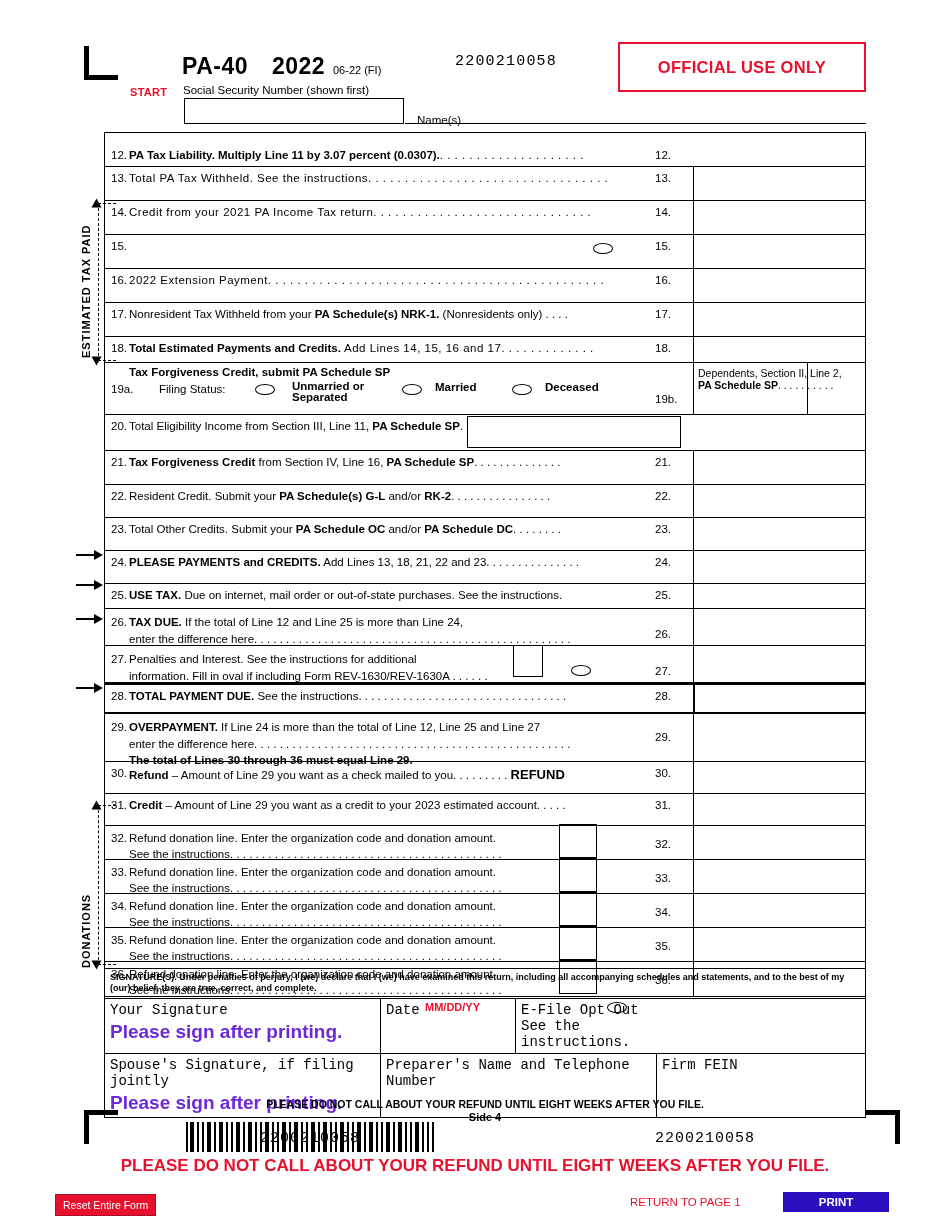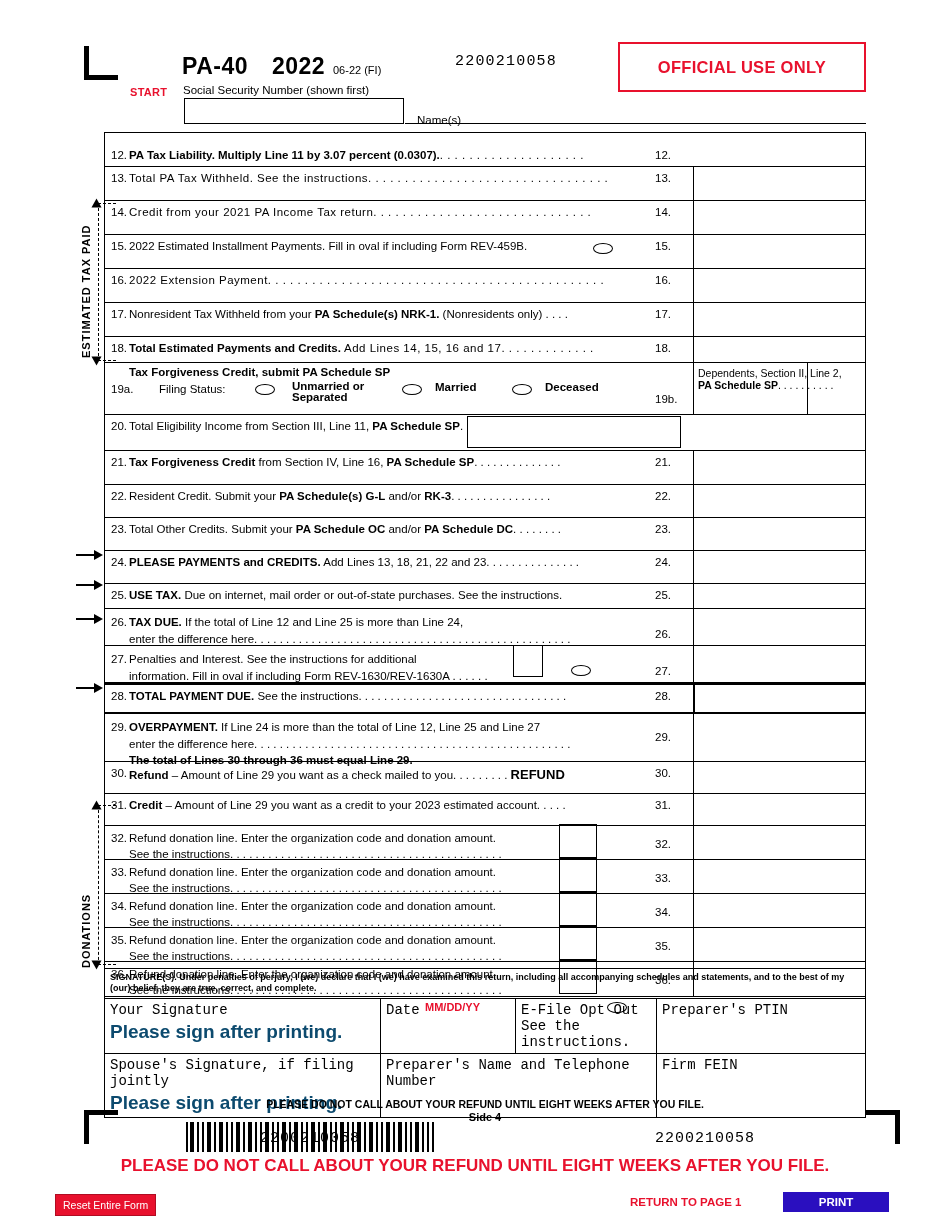--- a/index.html
+++ b/index.html
@@ -63,34 +63,34 @@
 
   .redtext { color:#e8112d; font-weight:bold; }
 
   .sigtable { position:absolute; left:104px; top:968px; width:762px; border:1px solid #000; }
   .signote { padding:3px 5px; font-size:9px; font-weight:bold; line-height:1.25; border-bottom:1px solid #000;}
   .sigrow { display:flex; border-bottom:1px solid #000; }
   .sigrow:last-child{border-bottom:none;}
   .sigcell { position:relative; padding:3px 5px; min-height:45px; }
   .sigcell + .sigcell { border-left:1px solid #000; }
   .siglab { font-size:14px;font-family:Liberation Mono, monospace; }
-  .sigsign { color:#0c4a6e; font-weight:bold; font-size:19px; margin-top:3px; white-space:nowrap;}
+  .sigsign { color:#6d28d9; font-weight:bold; font-size:19px; margin-top:3px; white-space:nowrap;}
 
   .donotcall { position:absolute; left:104px; top:1098px; width:762px; text-align:center; font-size:10.5px; font-weight:bold;}
   .sidelab { position:absolute; left:104px; top:1111px; width:762px; text-align:center; font-size:11px; font-weight:bold;}
 
   .barcode { position:absolute; left:186px; top:1122px; height:30px; width:248px; }
   .barcode i { position:absolute; top:0; background:#000; height:30px; }
   .bc-num { position:absolute; left:260px; top:1130px; font-family:"Liberation Mono", monospace; font-size:15px; letter-spacing:1px;}
   .bc-num2 { position:absolute; left:655px; top:1130px; font-family:"Liberation Mono", monospace; font-size:15px; letter-spacing:1px;}
 
   .bigred { position:absolute; left:0; top:1156px; width:950px; text-align:center; color:#e8112d; font-weight:bold; font-size:17px;}
 
   .btn-reset { position:absolute; left:55px; top:1194px; background:#e8112d; color:#fff; font-size:10.5px; padding:4px 7px; border:1px solid #b00d22;}
-  .returnpg { position:absolute; left:630px; top:1196px; color:#e8112d; font-weight:bold; font-size:11.5px;}
+  .returnpg { position:absolute; left:630px; top:1196px; color:#e8112d; font-weight:normal; font-size:11.5px;}
   .btn-print { position:absolute; left:783px; top:1192px; width:106px; height:20px; background:#2a0fbf; color:#fff; font-weight:bold; font-size:11.5px; display:flex; align-items:center; justify-content:center;}
 </style>
 </head>
 <body>
 
 <div class="page">
 
   <div class="regmark rm-tl" style="left:84px; top:46px;">
       <i></i>
       <i></i>
@@ -141,21 +141,20 @@
         <span style="position:absolute;left:6px;">14.</span>
         <span class="dots">Credit from your 2021 PA Income Tax return.  . . . . . . . . . . . . . . . . . . . . . . . . . . . . .</span>
       </div>
       <div class="cell-num">14.</div>
       <div class="cell-amt"></div>
     </div>
 
     <div class="row" style="height:34px;">
       <div class="cell-text">
         <span style="position:absolute;left:6px;">15.</span>
-        <span>2022 Estimated Installment Payments.  Fill in oval if including Form REV-459B.</span>
         <span class="oval" style="position:absolute; left:488px; top:8px;"></span>
       </div>
       <div class="cell-num">15.</div>
       <div class="cell-amt"></div>
     </div>
 
     <div class="row" style="height:34px;">
       <div class="cell-text">
         <span style="position:absolute;left:6px;">16.</span>
         <span class="dots">2022 Extension Payment. . . . . . . . . . . . . . . . . . . . . . . . . . . . . . . . . . . . . . . . . . . . . .</span>
@@ -217,21 +216,21 @@
         <span style="position:absolute;left:6px;">21.</span>
         <b>Tax Forgiveness Credit</b><span> from Section IV, Line 16, </span><b>PA Schedule SP</b><span>. . . . . . . . . . . . . .</span>
       </div>
       <div class="cell-num">21.</div>
       <div class="cell-amt"></div>
     </div>
 
     <div class="row" style="height:33px;">
       <div class="cell-text">
         <span style="position:absolute;left:6px;">22.</span>
-        <span>Resident Credit. Submit your </span><b>PA Schedule(s) G-L</b><span> and/or </span><b>RK-3</b><span>. . . . . . . . . . . . . . . .</span>
+        <span>Resident Credit. Submit your </span><b>PA Schedule(s) G-L</b><span> and/or </span><b>RK-2</b><span>. . . . . . . . . . . . . . . .</span>
       </div>
       <div class="cell-num">22.</div>
       <div class="cell-amt"></div>
     </div>
 
     <div class="row" style="height:33px;">
       <div class="cell-text">
         <span style="position:absolute;left:6px;">23.</span>
         <span>Total Other Credits. Submit your </span><b>PA Schedule OC</b><span> and/or </span><b>PA Schedule DC</b><span>. . . . . . . .</span>
       </div>
@@ -397,23 +396,20 @@
         <div class="sigsign">Please sign after printing.</div>
       </div>
       <div class="sigcell" style="flex:0 0 135px;">
         <div class="siglab">Date</div>
         <div class="redtext" style="position:absolute; left:44px; top:2px; font-size:11px;">MM/DD/YY</div>
       </div>
       <div class="sigcell" style="flex:0 0 141px;">
         <div class="siglab">E-File Opt Out</div>
         <div class="siglab">See the instructions.</div>
         <span class="oval" style="position:absolute; left:91px; top:3px;"></span>
-      </div>
-      <div class="sigcell" style="flex:1 1 auto;">
-        <div class="siglab">Preparer's PTIN</div>
       </div>
     </div>
     <div class="sigrow">
       <div class="sigcell" style="flex:0 0 275px;">
         <div class="siglab">Spouse's Signature, if filing jointly</div>
         <div class="sigsign">Please sign after printing.</div>
       </div>
       <div class="sigcell" style="flex:0 0 276px;">
         <div class="siglab">Preparer's Name and Telephone Number</div>
       </div>

